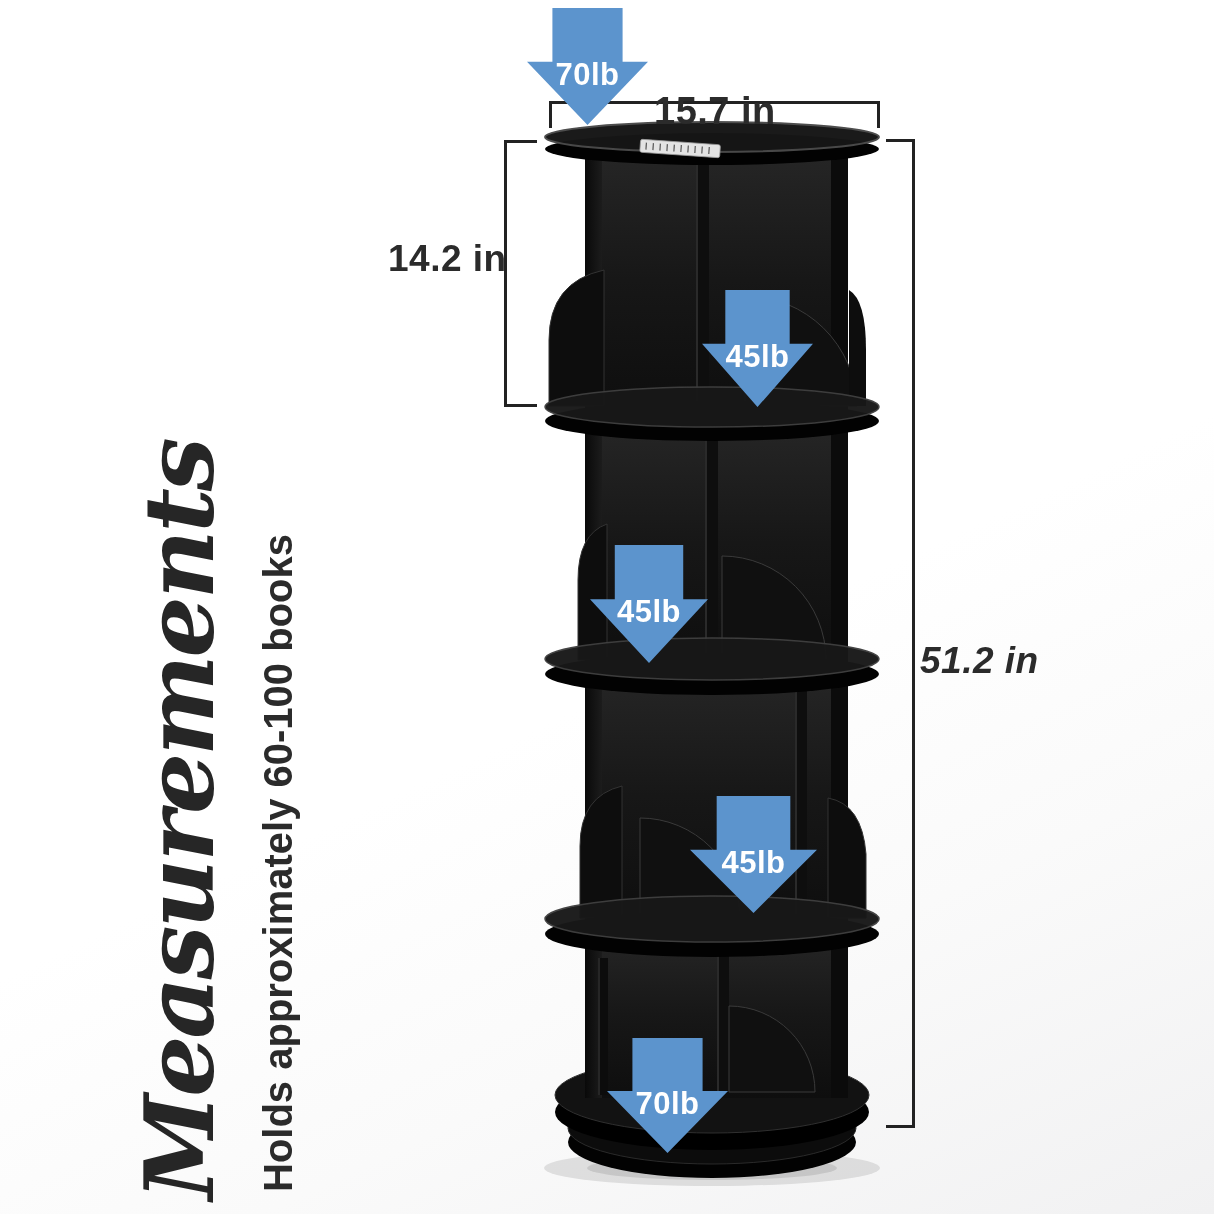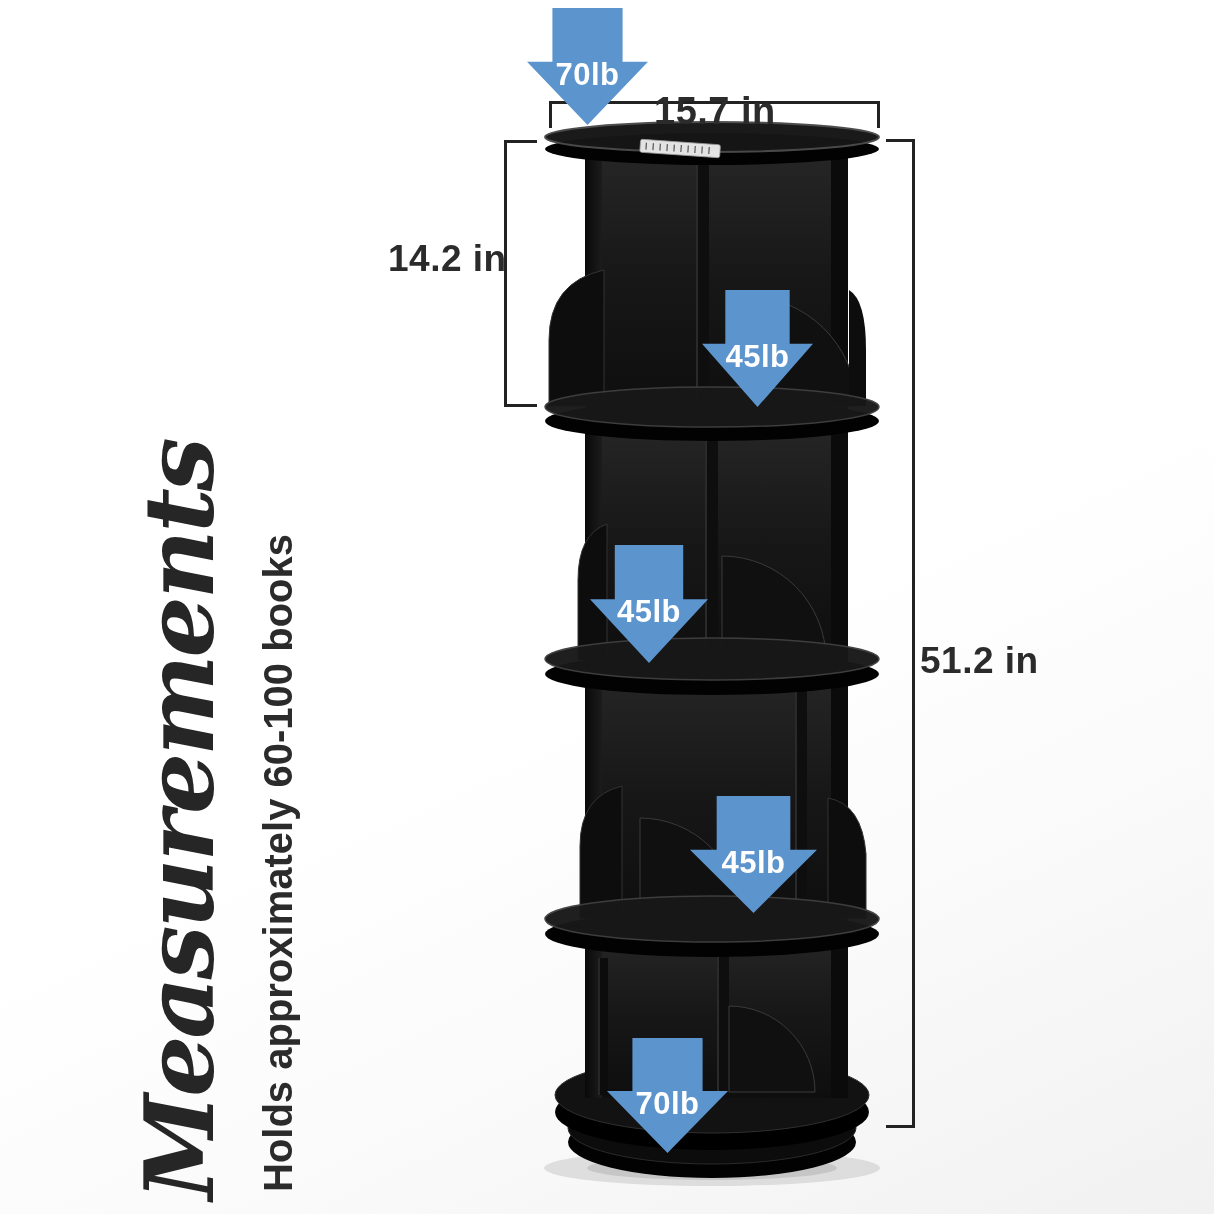--- a/index.html
+++ b/index.html
@@ -23,21 +23,21 @@
     font-size:40px;font-weight:700;color:#2b2b2b;letter-spacing:0px;
     line-height:48px;white-space:nowrap;
   }
   
   .dim-label{
     position:absolute;font-size:38px;font-weight:700;color:#2b2b2b;
     letter-spacing:0.5px;white-space:nowrap;
   }
   .dim-width{left:654px;top:46px;margin-top:44px;}
   .dim-tier{left:388px;top:238px;font-size:37px;}
-  .dim-total{left:920px;top:640px;font-size:37px;}
+  .dim-total{left:920px;top:640px;font-size:37px;font-style:italic;}
   
   .bracket{position:absolute;}
   .bracket-top{
     left:549px;top:101px;width:325px;height:24px;
     border-top:3px solid #222;border-left:3px solid #222;border-right:3px solid #222;
   }
   .bracket-left{
     left:504px;top:140px;width:30px;height:261px;
     border-left:3px solid #222;border-top:3px solid #222;border-bottom:3px solid #222;
   }

